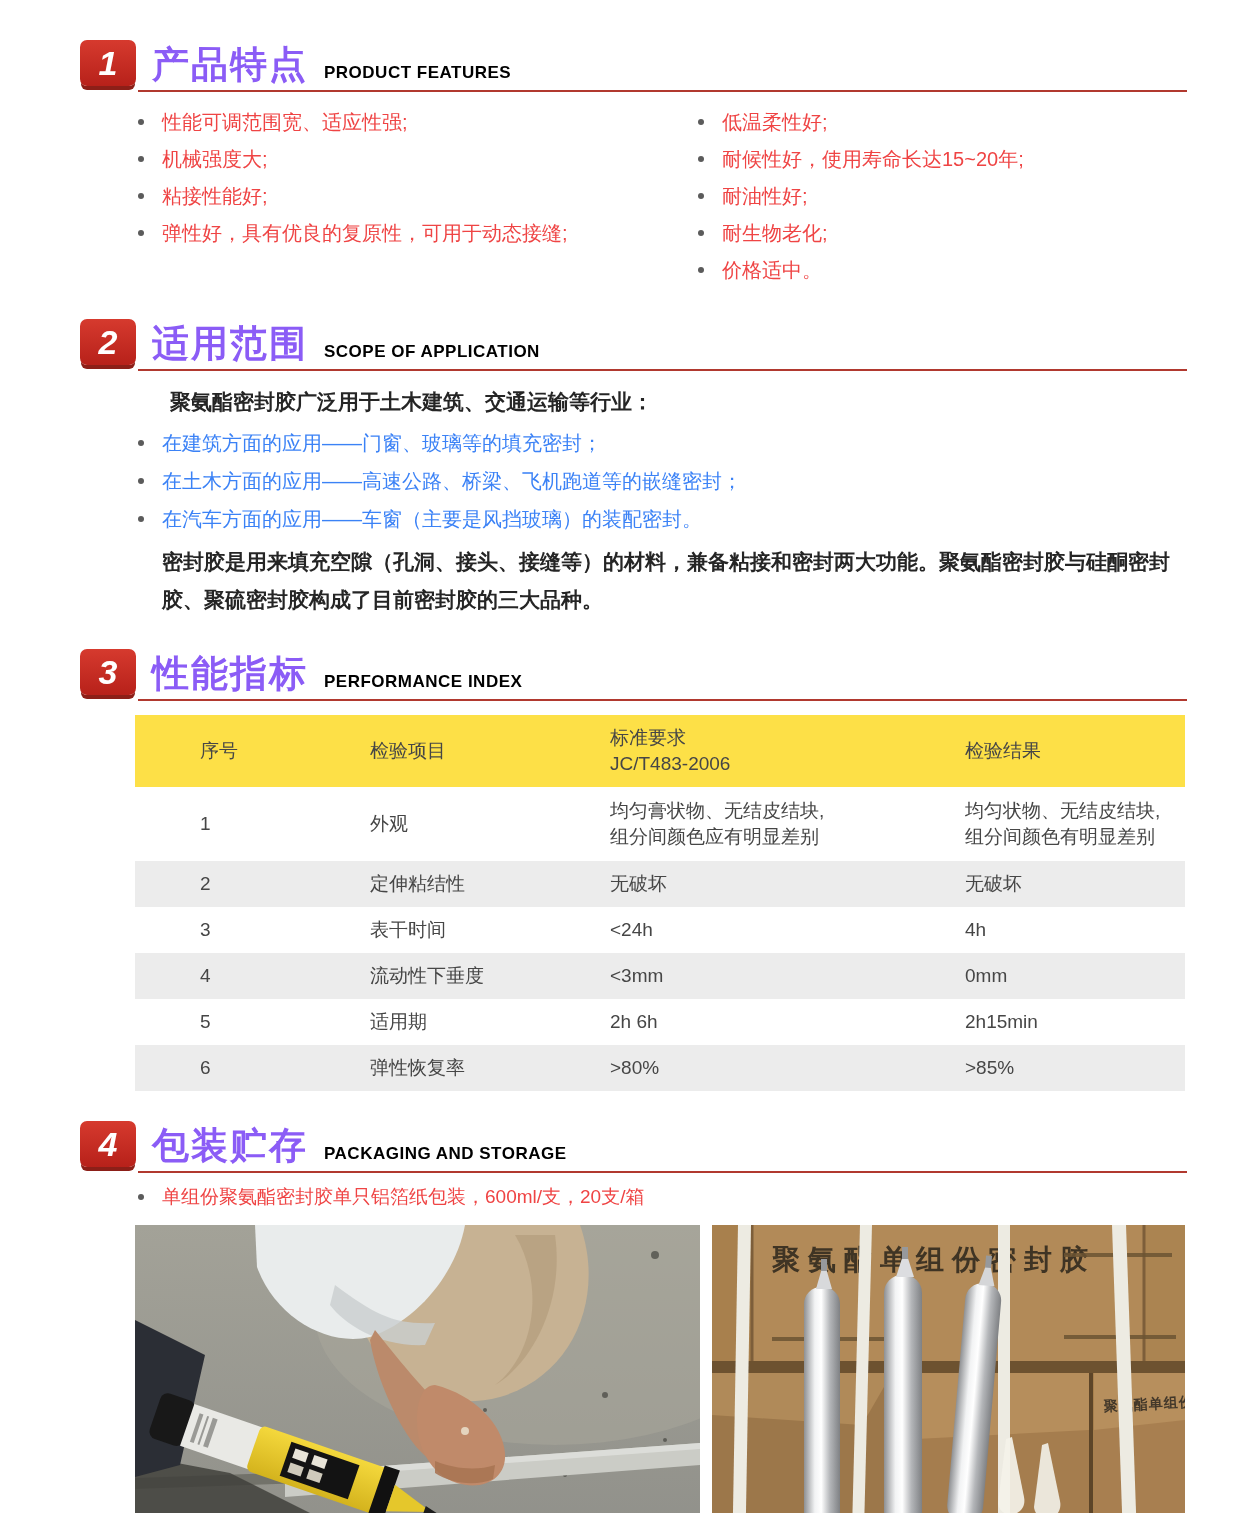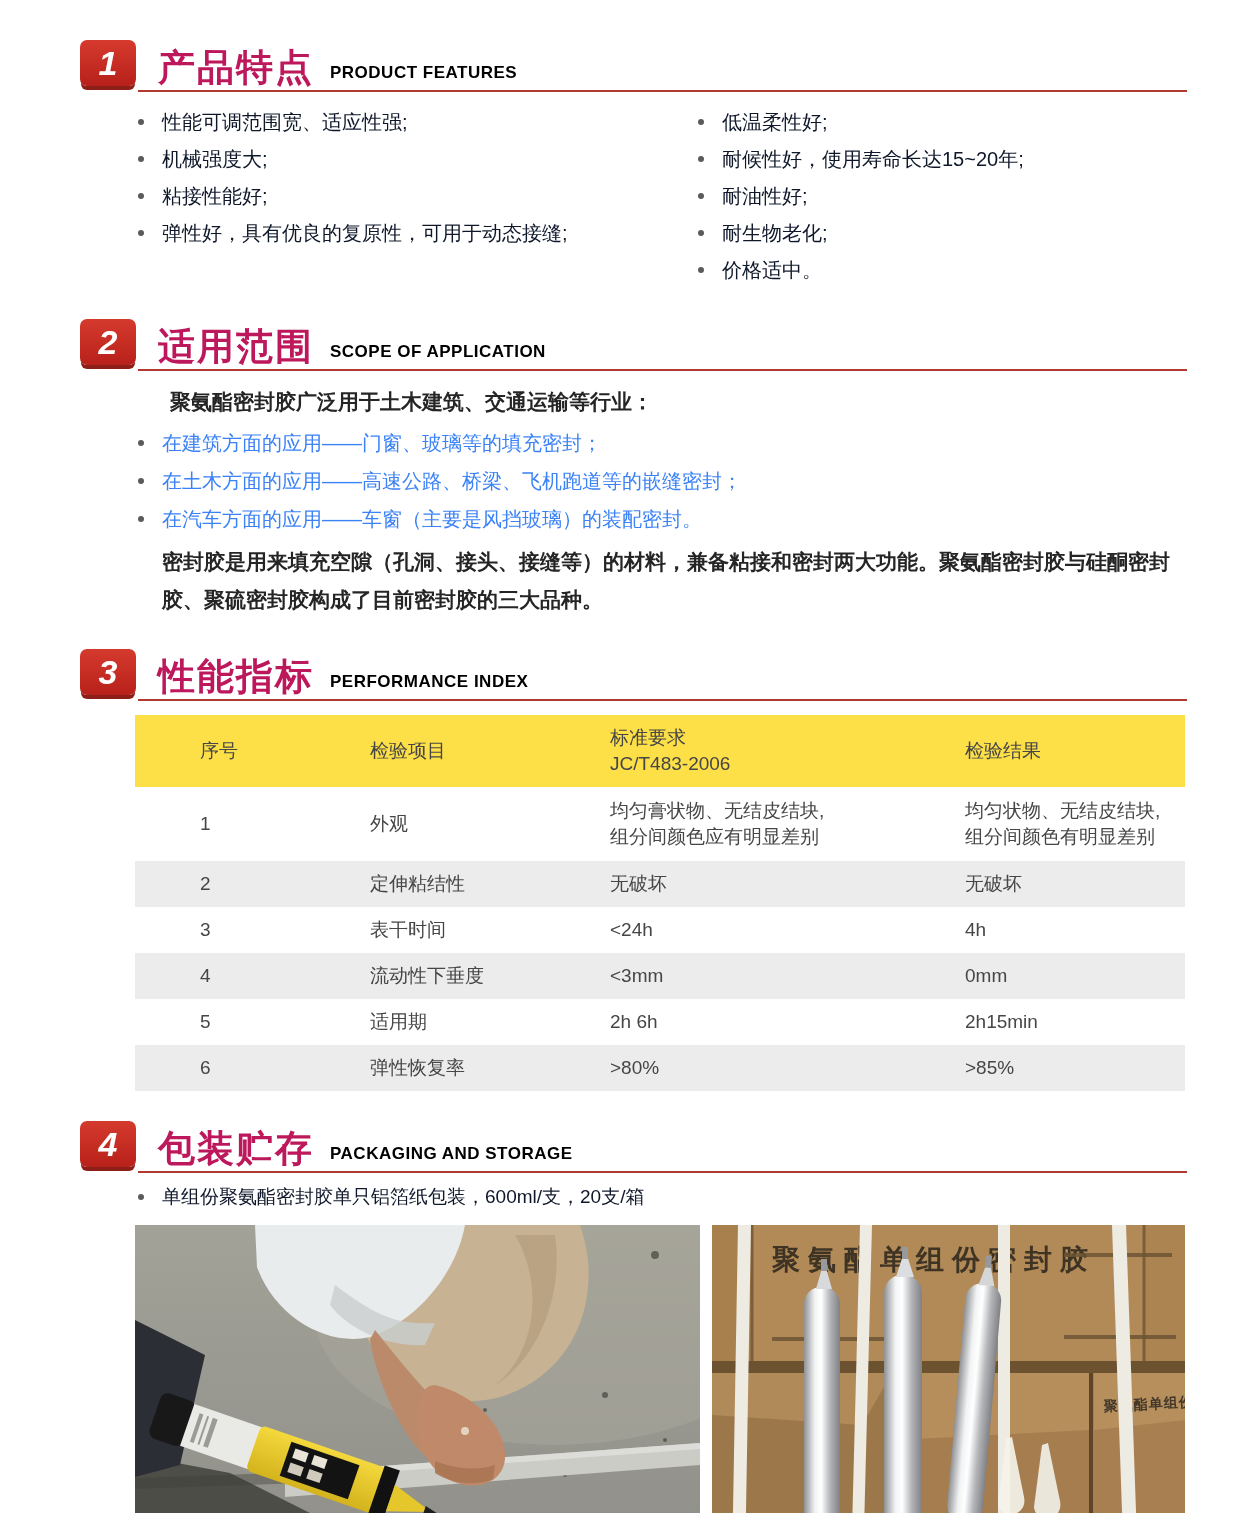--- a/index.html
+++ b/index.html
@@ -22,35 +22,35 @@
   }
   .badge {
     width:56px; height:46px; border-radius:7px;
     background:linear-gradient(#d63a2e,#b7211a);
     box-shadow:0 5px 0 -1px #8c1f18;
     color:#fff; font-weight:bold; font-style:italic;
     font-size:34px; display:flex; align-items:center; justify-content:center;
     position:relative; z-index:2;
   }
   .sec-title {
-    font-size:37px; font-weight:bold; color:#be185d;
-    margin-left:22px; line-height:1; letter-spacing:2px;
-    font-family:Liberation Sans, sans-serif;
+    font-size:37px; font-weight:bold; color:#8b5cf6;
+    margin-left:16px; line-height:1; letter-spacing:2px;
+    font-family:Liberation Mono, monospace;
   }
   .sec-sub {
     font-size:17px; font-weight:bold; color:#000000;
     margin-left:16px; margin-bottom:3px; letter-spacing:0.5px;
   }
 
   
   .dot {
     width:6px; height:6px; border-radius:50%; background:#5b5b5b;
     flex:0 0 6px; margin-top:11px; margin-right:18px;
   }
-  .b-item { display:flex; font-size:20px; line-height:28px; color:#0f172a; margin-bottom:9px; }
+  .b-item { display:flex; font-size:20px; line-height:28px; color:#ef4444; margin-bottom:9px; }
 
   .features { display:flex; margin-left:138px; margin-top:16px; }
   .features .col-left  { width:560px; }
   .features .col-right { width:500px; }
 
   
   .application { margin-left:138px; margin-top:16px; width:1055px; }
   .app-intro { font-size:21px; font-weight:bold; color:#252525; margin-left:32px; margin-bottom:12px; line-height:30px;}
   .app-note  { font-size:21px; font-weight:bold; color:#252525; margin-left:24px; margin-top:4px; line-height:38px; }
   .application .b-item { color:#3b82f6; margin-bottom:10px; }

